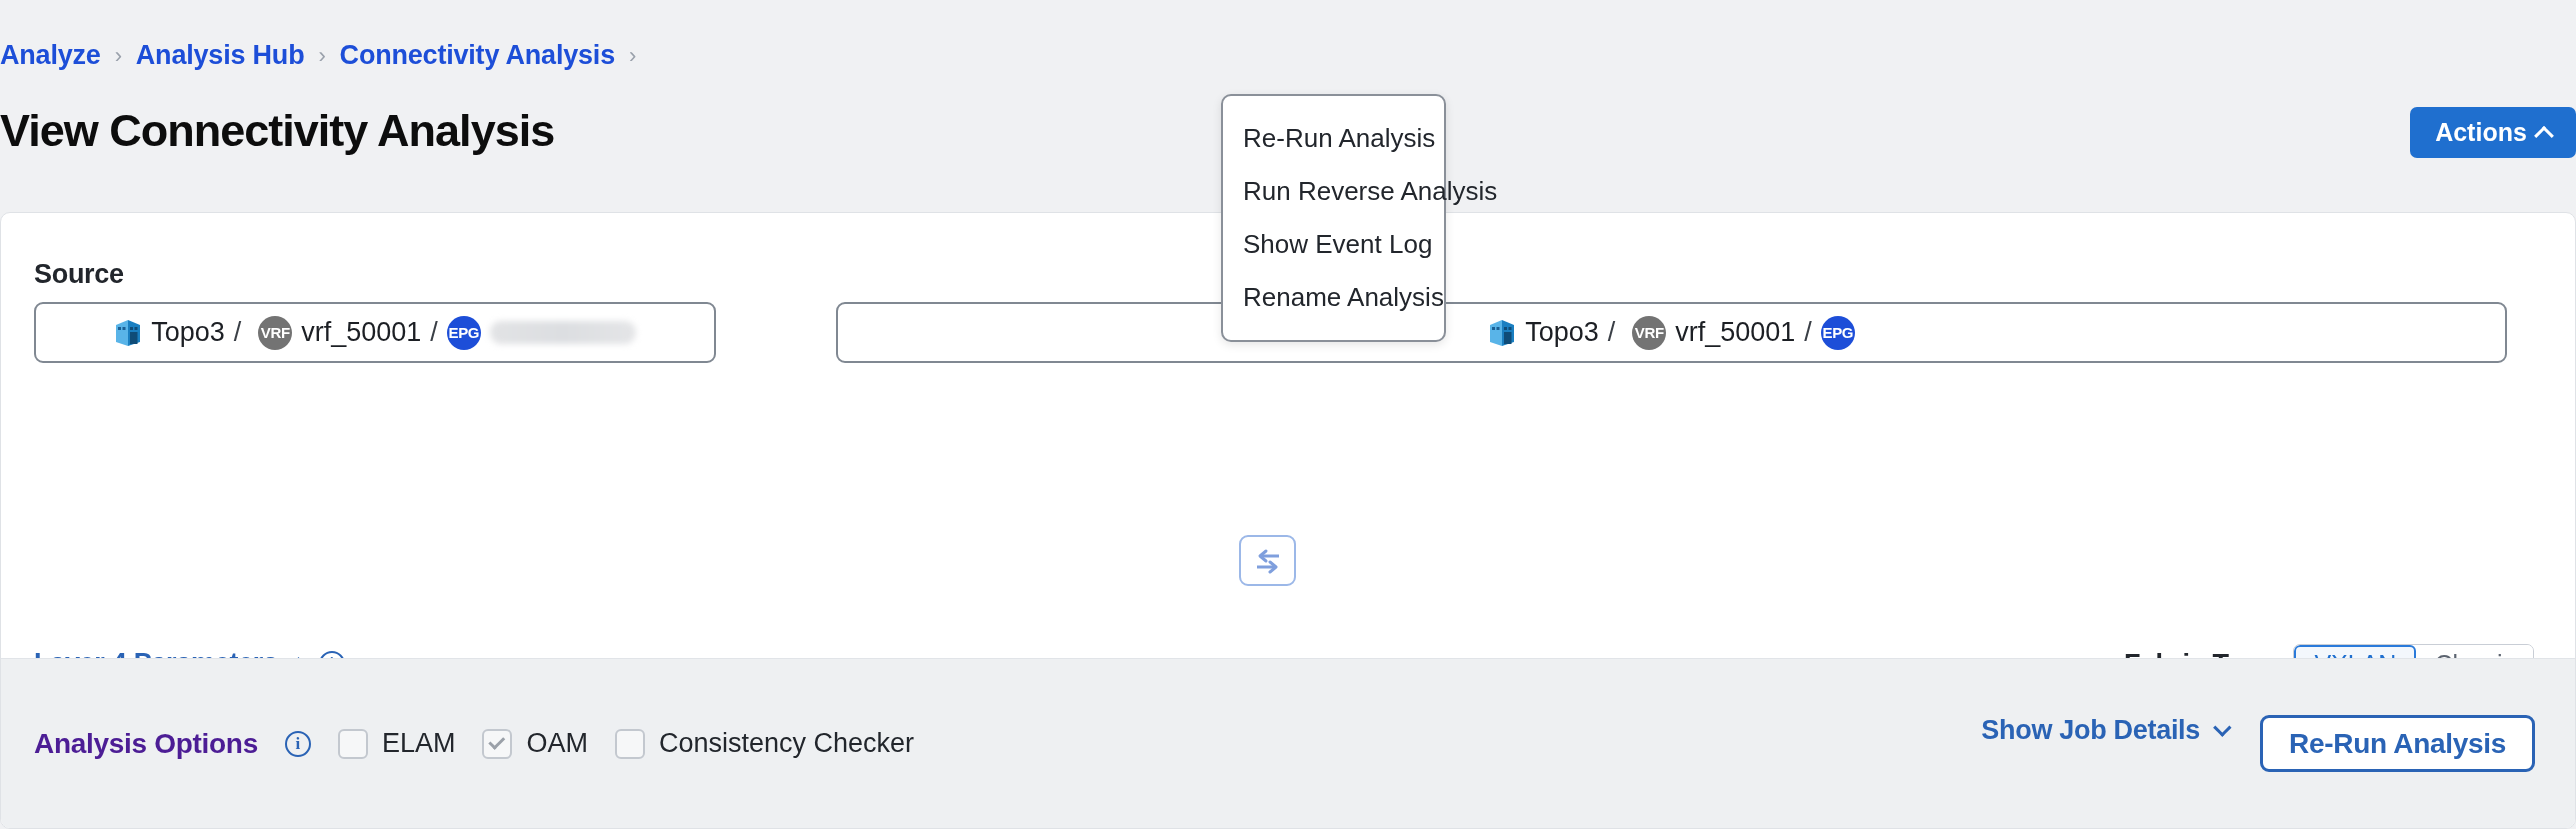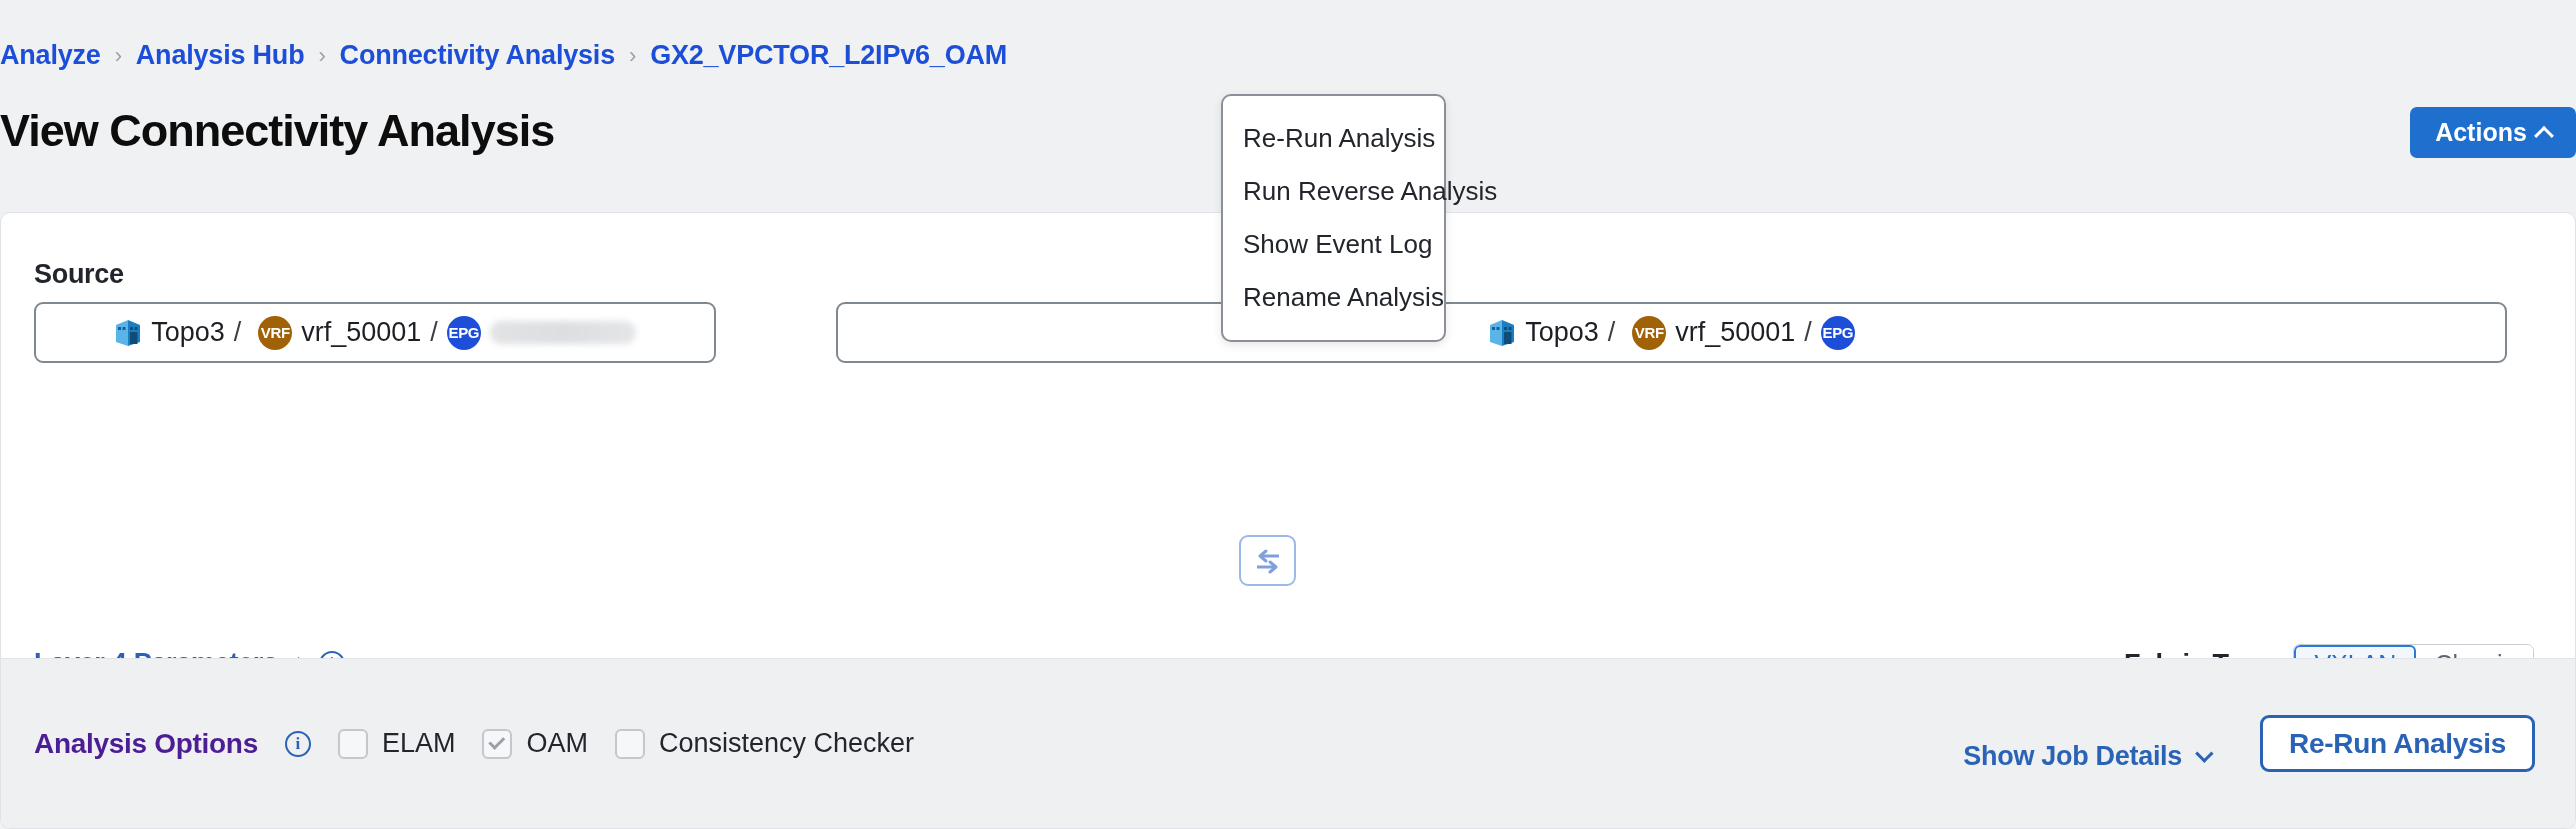--- a/index.html
+++ b/index.html
@@ -94,21 +94,21 @@
     font-size: 27px; color: #1c1f24;
   }
   .fab-icon { width: 28px; height: 30px; flex: 0 0 auto; }
   .pill {
     display: inline-flex; align-items: center; justify-content: center;
     color: #fff; font-size: 15px; font-weight: 700;
     border-radius: 50%;
     width: 34px; height: 34px;
     letter-spacing: -0.3px;
   }
-  .pill-vrf { background: #a16207; margin-left: 8px; }
+  .pill-vrf { background: #737373; margin-left: 8px; }
   .pill-epg { background: #1d4ed8; }
   .slash { color: #3a3f46; }
   .redacted {
     width: 146px; height: 23px; border-radius: 12px;
     background: linear-gradient(90deg,#e2e3e5,#dcdee1,#e4e5e7);
     filter: blur(3px);
   }
 
   
   .swap-btn {
@@ -201,21 +201,21 @@
     border: 2px solid #c3c8cf; background: #f6f7f8;
     display: inline-flex; align-items: center; justify-content: center;
   }
   .cbox .tick {
     width: 15px; height: 9px;
     border-left: 3px solid #9aa0a8; border-bottom: 3px solid #9aa0a8;
     transform: rotate(-45deg) translate(1px,-2px);
   }
   .cbox-label { font-size: 27px; color: #22262c; }
 
-  .opts-right { display: flex; align-items: flex-end; gap: 52px; }
+  .opts-right { display: flex; align-items: flex-start; gap: 34px; }
   .job-details {
     display: flex; align-items: center; gap: 13px;
     font-size: 27px; font-weight: 700; color: #2a63b5; cursor: pointer;
     letter-spacing: -0.3px;
   }
   .chev-down-blue {
     display: inline-block; width: 13px; height: 13px;
     border-right: 3px solid #2a63b5; border-bottom: 3px solid #2a63b5;
     transform: rotate(45deg) translateY(-4px);
   }
@@ -234,21 +234,20 @@
 
 <div class="page">
 
   <nav class="breadcrumb">
     <span class="crumb link">Analyze</span>
     <span class="crumb-sep">›</span>
     <span class="crumb link">Analysis Hub</span>
     <span class="crumb-sep">›</span>
     <span class="crumb link">Connectivity Analysis</span>
     <span class="crumb-sep">›</span>
-    <span class="crumb">GX2_VPCTOR_L2IPv6_OAM</span>
   </nav>
 
   <h1 class="page-title">View Connectivity Analysis</h1>
 
   <button class="actions-btn">
     <span>Actions</span>
     <span class="chev-up"></span>
   </button>
 
   <div class="actions-menu">

